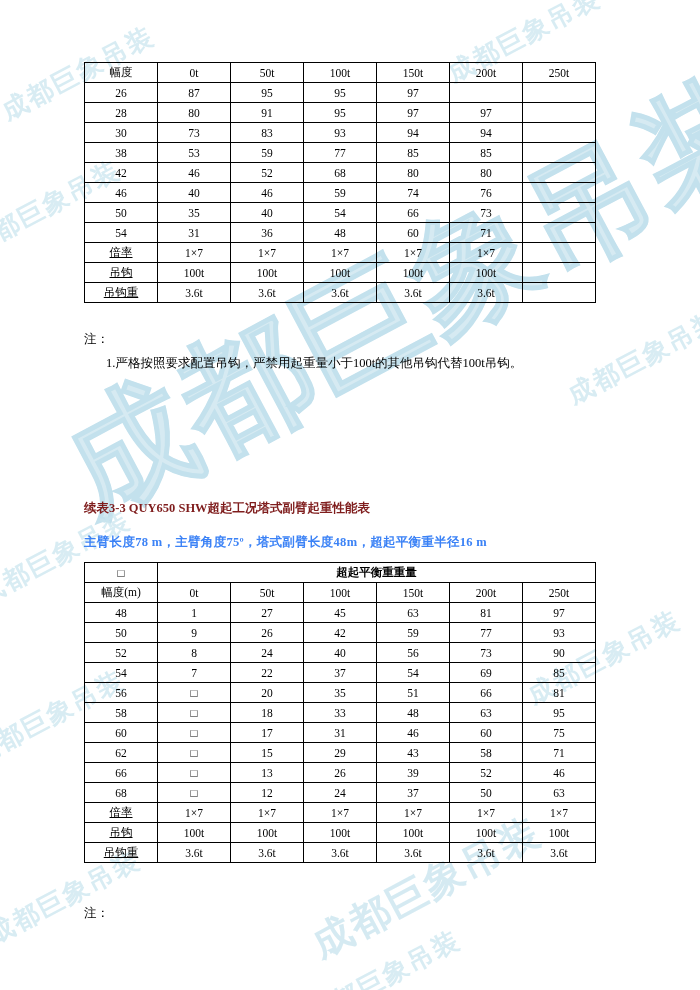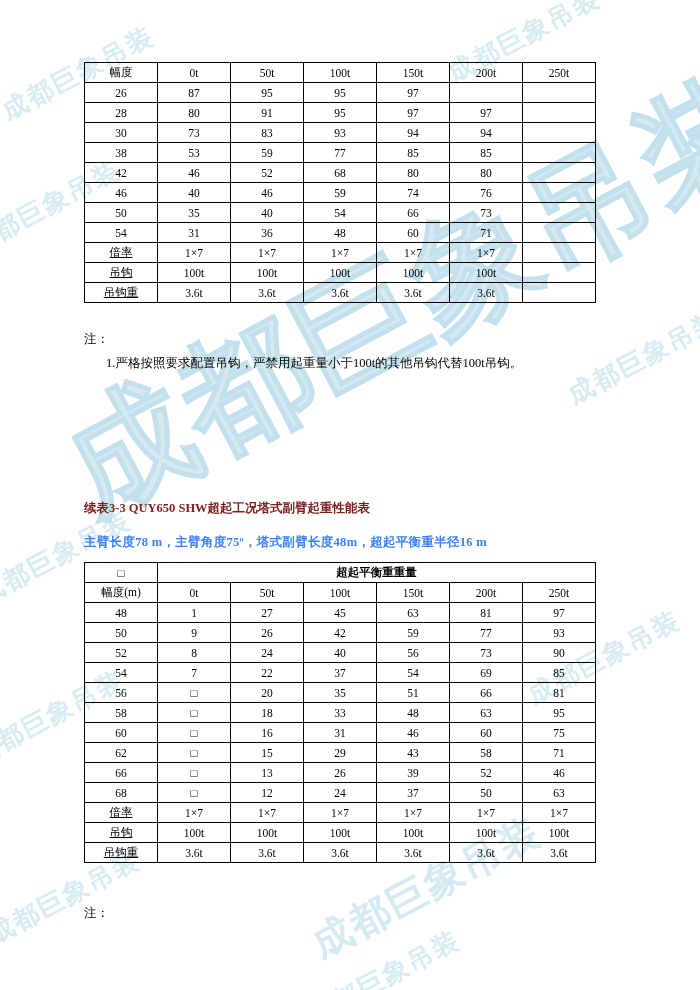--- a/index.html
+++ b/index.html
@@ -343,21 +343,21 @@
           <td>□</td>
           <td>18</td>
           <td>33</td>
           <td>48</td>
           <td>63</td>
           <td>95</td>
         </tr>
         <tr>
           <td>60</td>
           <td>□</td>
-          <td>16</td>
+          <td>17</td>
           <td>31</td>
           <td>46</td>
           <td>60</td>
           <td>75</td>
         </tr>
         <tr>
           <td>62</td>
           <td>□</td>
           <td>15</td>
           <td>29</td>

